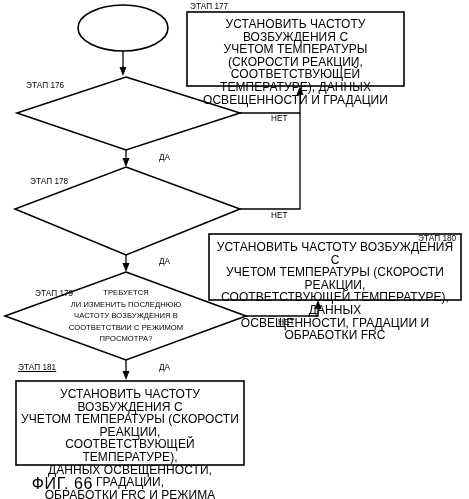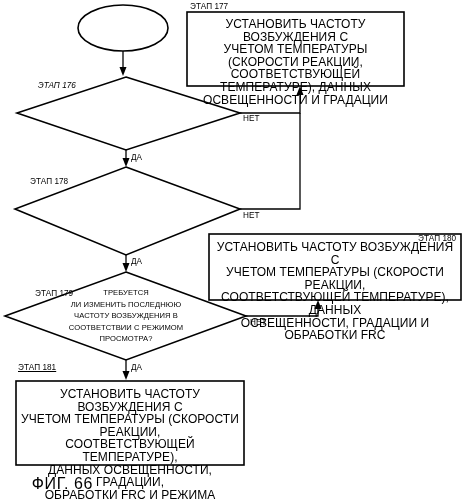--- a/index.html
+++ b/index.html
@@ -53,20 +53,21 @@
     font-size: 8.2px;
     line-height: 10px;
     white-space: nowrap;
     text-align: left;
   }
   .branchlabel {
     font-size: 8.2px;
     line-height: 10px;
     white-space: nowrap;
     text-align: left;
+    margin-left: 28px;
   }
   .figcaption {
     position: absolute;
     width: 469px;
     text-align: center;
     font-size: 16px;
     letter-spacing: 0.6px;
     color: #000000;
   }
 </style>
@@ -106,21 +107,21 @@
     <path class="conn" d="M246,316 L318,316 L318,307"></path>
     <polygon class="head" points="318,300 314.5,309 321.5,309"></polygon>
 
     <path class="conn" d="M126,360 L126,374"></path>
     <polygon class="head" points="126,380 122.5,371 129.5,371"></polygon>
 
     <rect class="shape" x="16" y="381" width="228" height="84"></rect>
   </svg>
 
 
-  <div class="txt steplabel" style="left:38px; top:81px;font-style:italic;">ЭТАП 176</div>
+  <div class="txt steplabel" style="left:26px; top:81px;">ЭТАП 176</div>
   <div class="txt branchlabel" style="left:131px; top:153px;">ДА</div>
   <div class="txt branchlabel" style="left:243px; top:114px;">НЕТ</div>
 
   <div class="txt steplabel" style="left:190px; top:2px;">ЭТАП 177</div>
   <div class="txt boxtext" style="left:189px; top:18px; width:213px;">УСТАНОВИТЬ ЧАСТОТУ ВОЗБУЖДЕНИЯ С
 УЧЕТОМ ТЕМПЕРАТУРЫ (СКОРОСТИ РЕАКЦИИ,
 СООТВЕТСТВУЮЩЕЙ ТЕМПЕРАТУРЕ), ДАННЫХ
 ОСВЕЩЕННОСТИ И ГРАДАЦИИ</div>
 
   <div class="txt steplabel" style="left:30px; top:177px;text-align:right;">ЭТАП 178</div>

